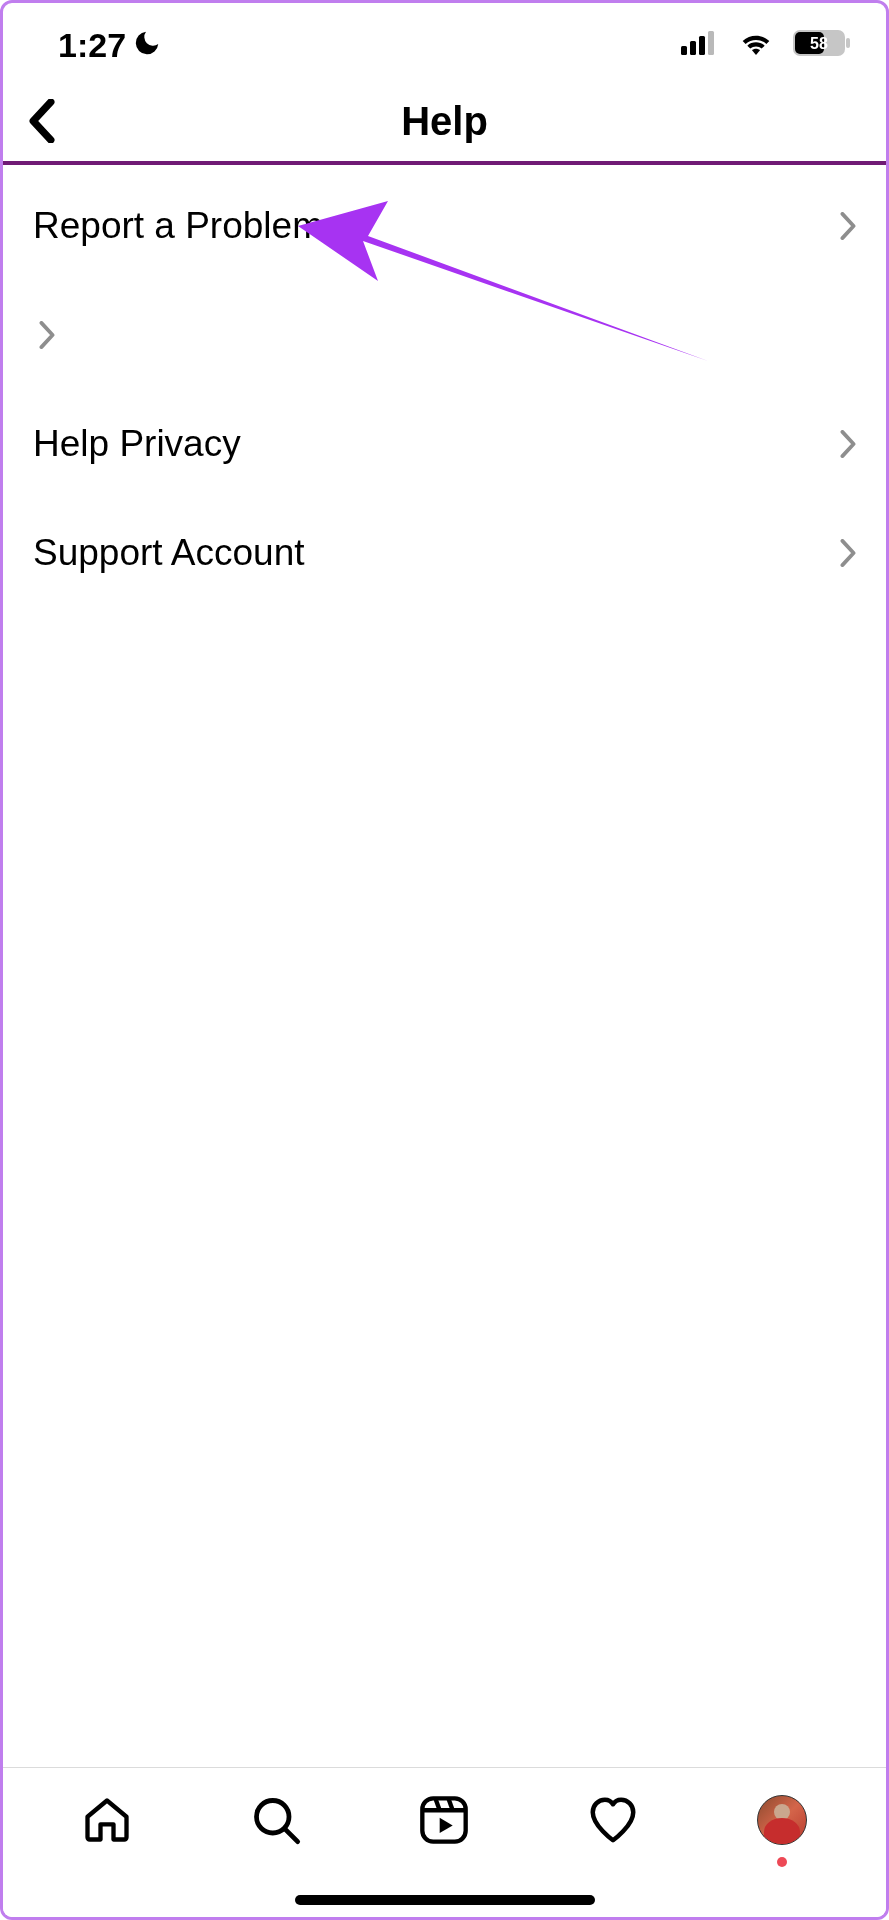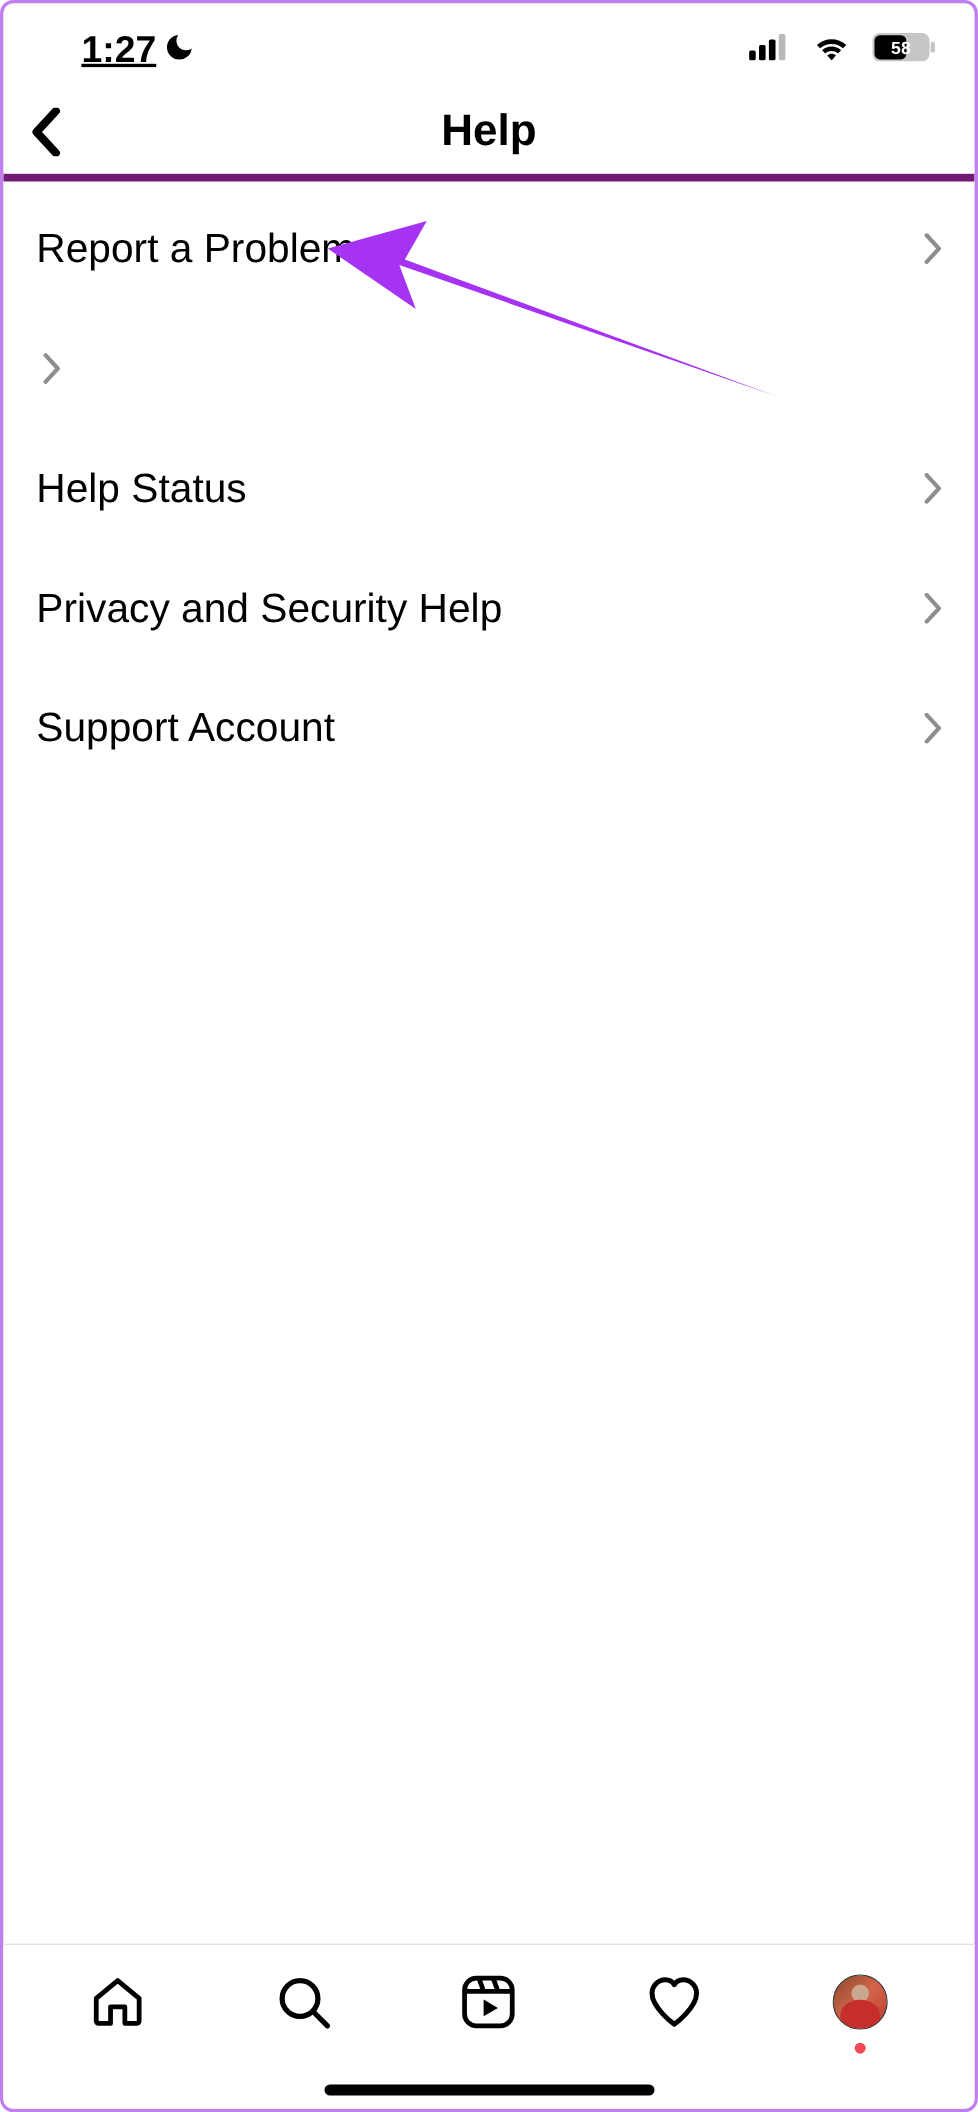--- a/index.html
+++ b/index.html
@@ -16,23 +16,22 @@
       border: 3px solid #c07eee;
       border-radius: 12px;
       position: relative;
       overflow: hidden;
     }
     
     .status-bar {
       display: flex;
       justify-content: space-between;
       align-items: center;
-      padding: 18px 35px 12px 71px;
+      padding: 18px 35px 12px 55px;
       height: 78px;
-      text-decoration: underline;
     }
     .status-left {
       display: flex;
       align-items: center;
       gap: 6px;
     }
     .time {
       font-size: 34px;
       font-weight: 600;
       color: #000;
@@ -42,21 +41,21 @@
       align-items: center;
       gap: 20px;
     }
     
     .header {
       display: flex;
       align-items: center;
       justify-content: center;
       position: relative;
       height: 84px;
-      border-bottom: 7px solid #701a75;
+      border-bottom: 4px solid #701a75;
     }
     .back-btn {
       position: absolute;
       left: 14px;
       top: 50%;
       transform: translateY(-50%);
       width: 50px;
       height: 50px;
       display: flex;
       align-items: center;
@@ -224,27 +223,21 @@
     <svg class="chevron-right" viewBox="0 0 18 30">
         <polyline points="3,2 15,15 3,28" stroke="#8e8e8e" stroke-width="4" fill="none" stroke-linecap="round" stroke-linejoin="round"></polyline>
       </svg>
   </div>
   <div class="list-item">
     <svg class="chevron-right" viewBox="0 0 18 30">
         <polyline points="3,2 15,15 3,28" stroke="#8e8e8e" stroke-width="4" fill="none" stroke-linecap="round" stroke-linejoin="round"></polyline>
       </svg>
   </div>
   <div class="list-item">
-    <span class="list-item-label">Help Status</span>
-    <svg class="chevron-right" viewBox="0 0 18 30">
-        <polyline points="3,2 15,15 3,28" stroke="#8e8e8e" stroke-width="4" fill="none" stroke-linecap="round" stroke-linejoin="round"></polyline>
-      </svg>
-  </div>
-  <div class="list-item">
-    <span class="list-item-label">Privacy and Security Help</span>
+    <span class="list-item-label">Help Privacy</span>
     <svg class="chevron-right" viewBox="0 0 18 30">
         <polyline points="3,2 15,15 3,28" stroke="#8e8e8e" stroke-width="4" fill="none" stroke-linecap="round" stroke-linejoin="round"></polyline>
       </svg>
   </div>
   <div class="list-item">
     <span class="list-item-label">Support Account</span>
     <svg class="chevron-right" viewBox="0 0 18 30">
         <polyline points="3,2 15,15 3,28" stroke="#8e8e8e" stroke-width="4" fill="none" stroke-linecap="round" stroke-linejoin="round"></polyline>
       </svg>
   </div>

